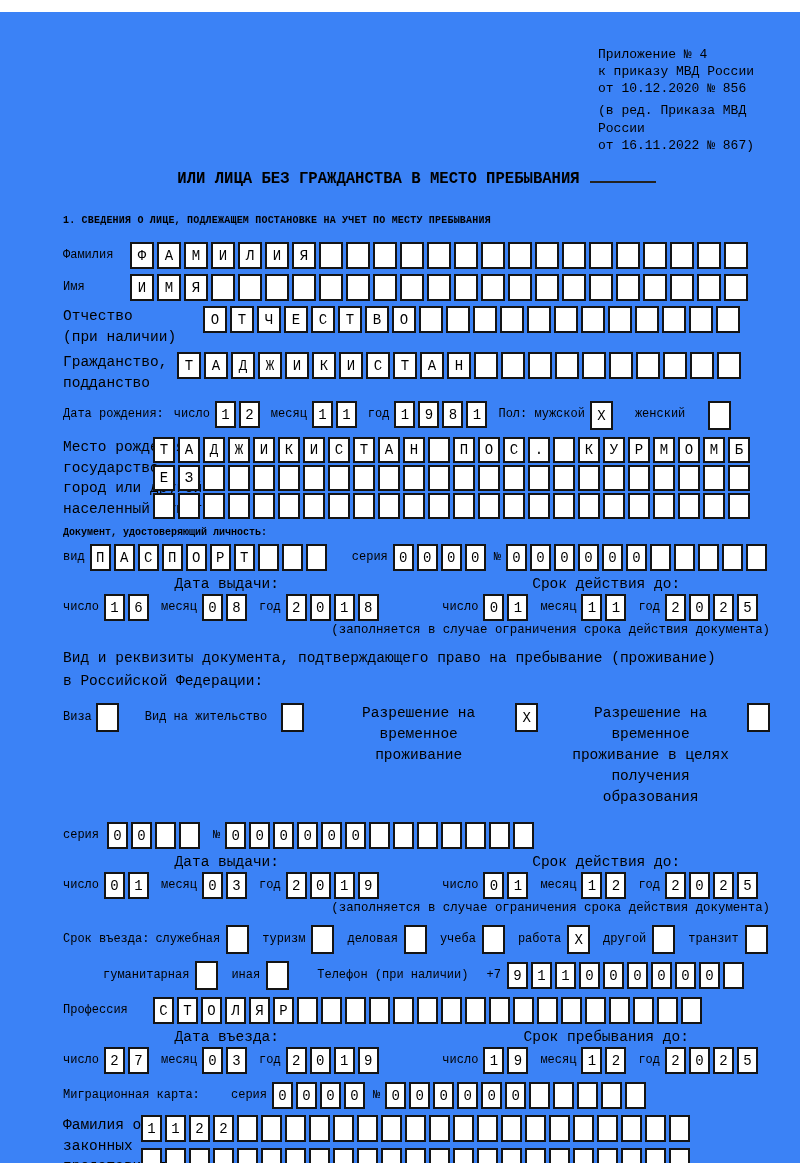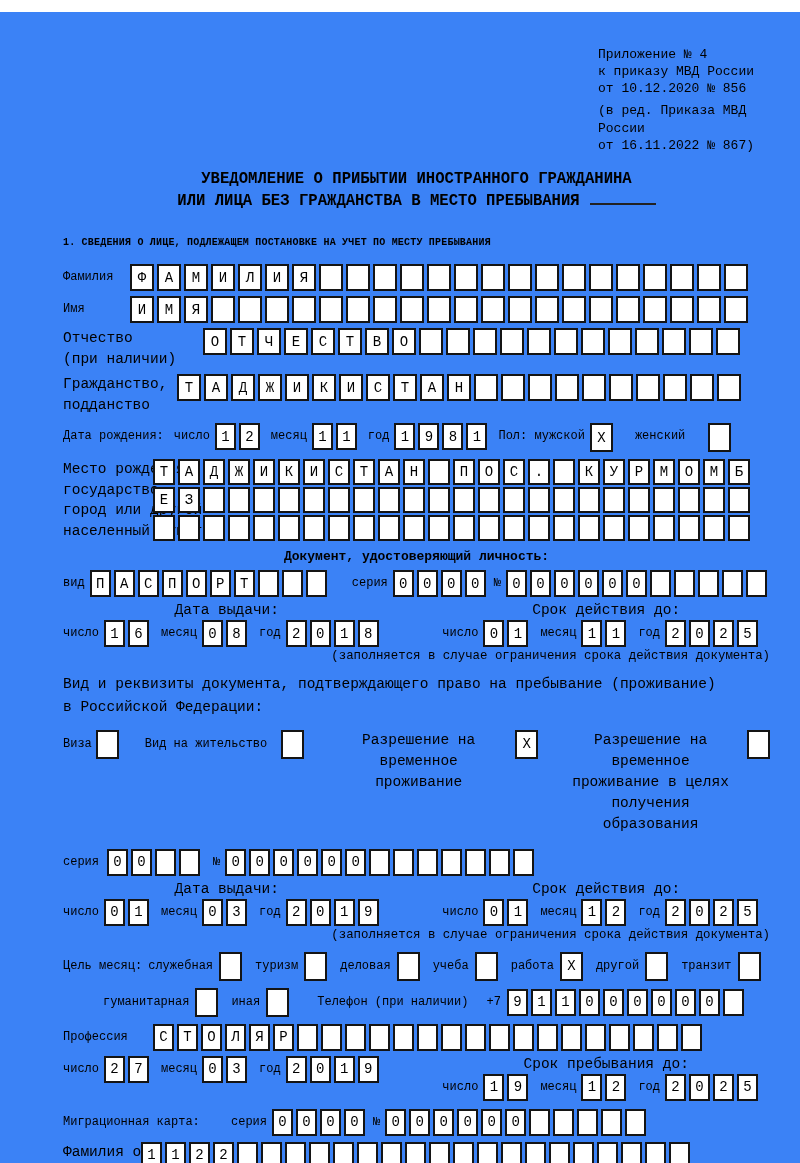--- a/index.html
+++ b/index.html
@@ -42,21 +42,21 @@
   .md .cell { width:22px; height:26px; margin-right:3px; }
   .cb .cell { width:23px; height:29px; margin-right:0; }
   .stack > .grid { display:flex; margin-bottom:2px; }
   
   .dates-wrap { display:flex; justify-content:space-between; margin-top:3px; }
   .dcap { text-align:center; font-size:14.5px; margin-bottom:2px; }
   .dline { display:flex; align-items:center; }
   .dline .lbl { margin-right:5px; }
   .dline .grid { margin-right:9px; }
   .note-row { text-align:right; font-size:12.4px; margin:2px 0 10px 0; }
-  .doc-heading { text-align:center; font-weight:bold; font-size:13px; margin:6px 0 6px 0; }
+  .doc-heading { font-weight:bold; font-size:10px; margin:6px 0 6px 0; }
   
   .permits { align-items:flex-start; margin-top:10px; margin-bottom:14px; }
   .pgroup { display:inline-flex; align-items:flex-start; }
   .ptxt { text-align:center; line-height:21px; display:inline-block; margin-right:8px; }
   .permits .lbl { line-height:29px; }
   .permits .cb { margin-top:0; }
   
   .purpose-row { display:flex; align-items:center; margin-bottom:7px; }
   .purpose-row .lbl { line-height:29px; margin-right:6px; }
   .purpose-row .cb { margin-right:13px; }
@@ -72,21 +72,20 @@
   <div class="hdr-block">
     <div>Приложение № 4</div>
     <div>к приказу МВД России</div>
     <div>от 10.12.2020 № 856</div>
     <div class="gap"></div>
     <div>(в ред. Приказа МВД России</div>
     <div>от 16.11.2022 № 867)</div>
   </div>
 
   <div class="title">
-    <div>УВЕДОМЛЕНИЕ О ПРИБЫТИИ ИНОСТРАННОГО ГРАЖДАНИНА</div>
     <div><span>ИЛИ ЛИЦА БЕЗ ГРАЖДАНСТВА В МЕСТО ПРЕБЫВАНИЯ</span><span class="title-underline"></span></div>
   </div>
 
   <div class="sect-heading">1. СВЕДЕНИЯ О ЛИЦЕ, ПОДЛЕЖАЩЕМ ПОСТАНОВКЕ НА УЧЕТ ПО МЕСТУ ПРЕБЫВАНИЯ</div>
 
   <div class="row">
     <span class="lbl w67">Фамилия</span>
     <span class="grid lg">
         <span class="cell">Ф</span>
         <span class="cell">А</span>
@@ -505,21 +504,21 @@
             <span class="cell">0</span>
             <span class="cell">2</span>
             <span class="cell">5</span>
           </span>
       </div>
     </div>
   </div>
   <div class="note-row">(заполняется в случае ограничения срока действия документа)</div>
 
   <div class="purpose-row">
-    <span class="lbl">Цель месяц:</span>
+    <span class="lbl">Срок въезда:</span>
     <span class="lbl">служебная</span>
     <span class="grid cb">
         <span class="cell"></span>
       </span>
     <span class="lbl">туризм</span>
     <span class="grid cb">
         <span class="cell"></span>
       </span>
     <span class="lbl">деловая</span>
     <span class="grid cb">
@@ -592,20 +591,21 @@
         <span class="cell"></span>
         <span class="cell"></span>
         <span class="cell"></span>
         <span class="cell"></span>
         <span class="cell"></span>
       </span>
   </div>
 
   <div class="dates-wrap">
     <div class="dgroup">
+      <div class="dcap">Дата въезда:</div>
       <div class="dline">
         <span class="lbl">число</span>
         <span class="grid">
             <span class="cell">2</span>
             <span class="cell">7</span>
           </span>
         <span class="lbl">месяц</span>
         <span class="grid">
             <span class="cell">0</span>
             <span class="cell">3</span>

